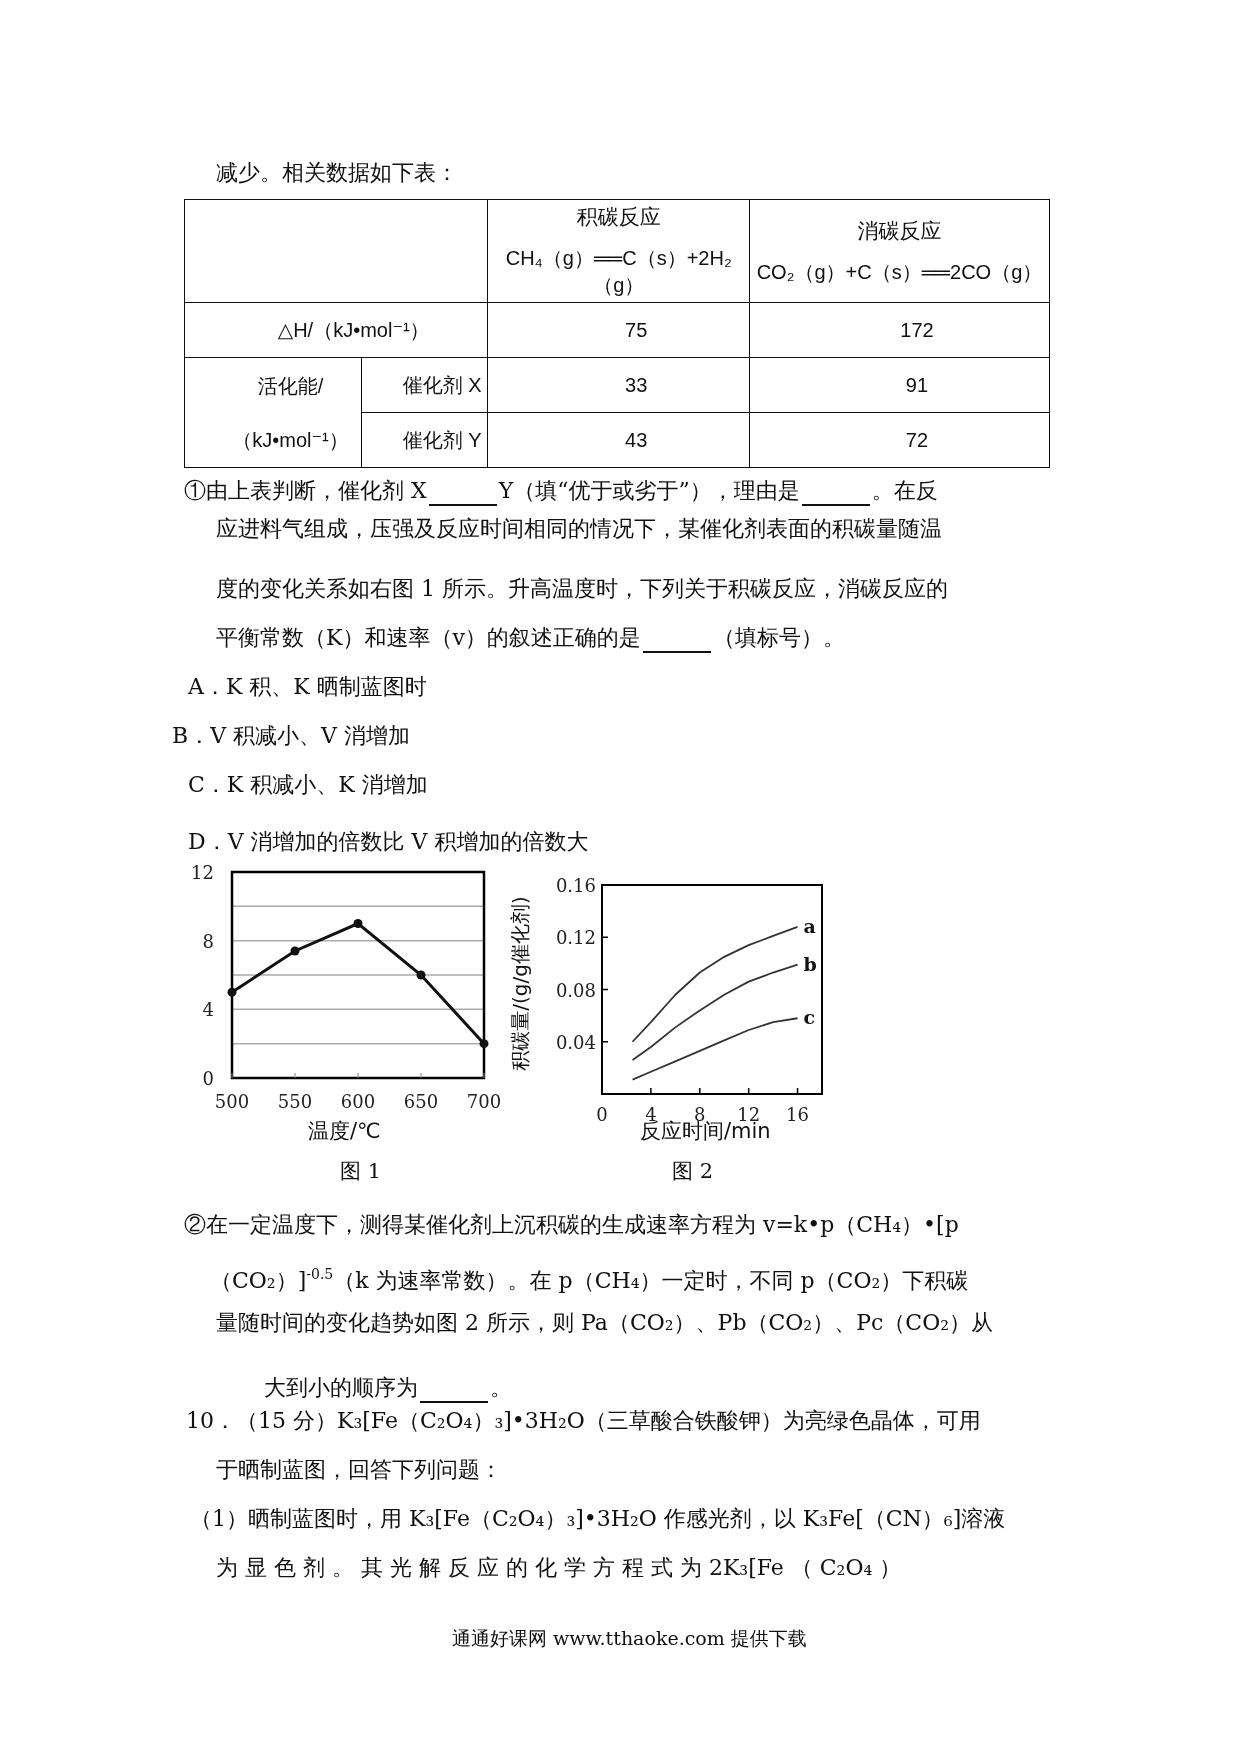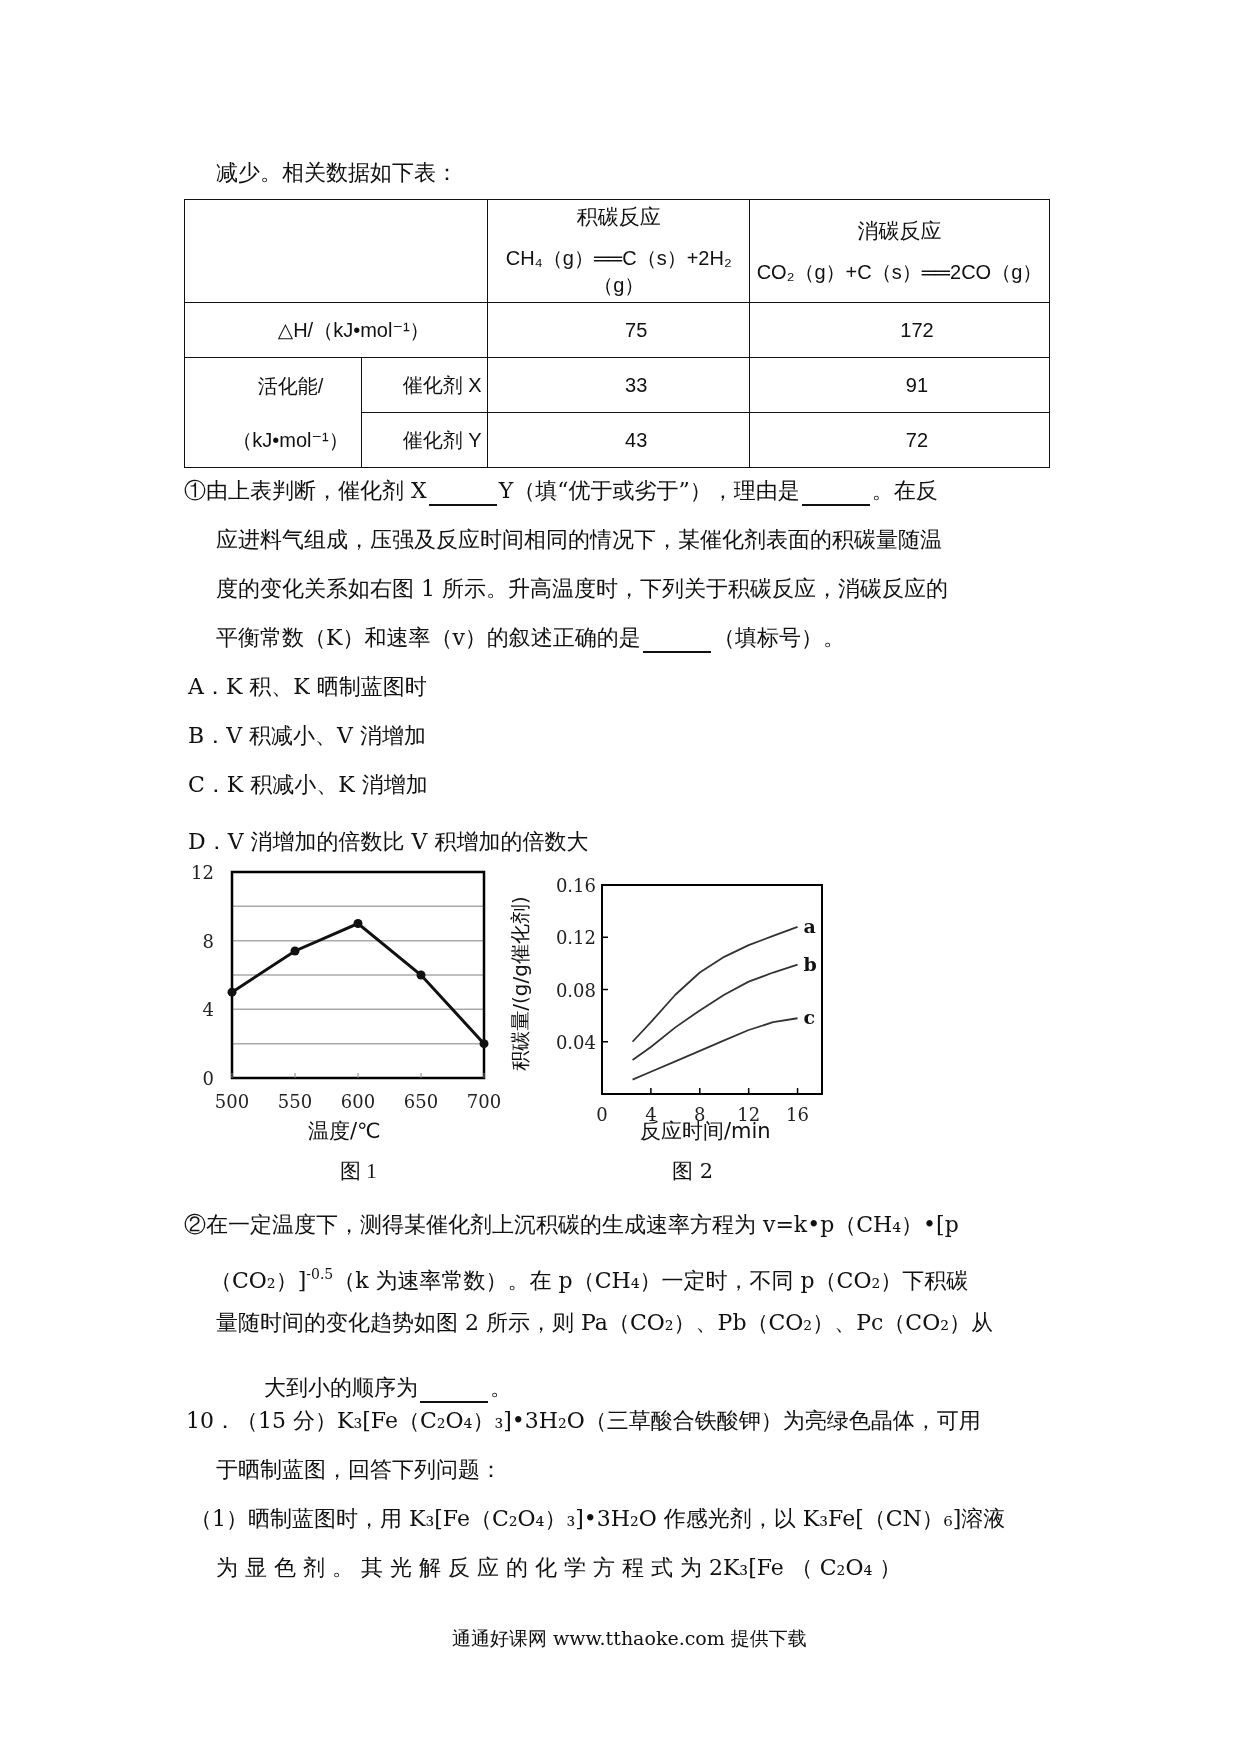--- a/index.html
+++ b/index.html
@@ -56,28 +56,28 @@
     <td>催化剂 Y</td>
     <td>43</td>
     <td>72</td>
   </tr>
 </tbody>
   </table>
 
 <div class="line" style="left:184px;top:476px;">
   <span>①由上表判断，催化剂 X</span><span class="blank"></span><span>Y（填“优于或劣于”），理由是</span><span class="blank"></span><span>。在反</span>
 </div>
-<div class="line" style="left:216px;top:525px;">应进料气组成，压强及反应时间相同的情况下，某催化剂表面的积碳量随温</div>
+<div class="line" style="left:216px;top:514px;">应进料气组成，压强及反应时间相同的情况下，某催化剂表面的积碳量随温</div>
 <div class="line" style="left:216px;top:574px;">度的变化关系如右图 1 所示。升高温度时，下列关于积碳反应，消碳反应的</div>
 <div class="line" style="left:216px;top:623px;">
   <span>平衡常数（K）和速率（v）的叙述正确的是</span><span class="blank"></span><span>（填标号）。</span>
 </div>
 
 <div class="line" style="left:188px;top:672px;"><span>A．</span><span>K 积、K 晒制蓝图时</span></div>
-<div class="line" style="left:188px;top:721px;text-align:right;"><span>B．</span><span>V 积减小、V 消增加</span></div>
+<div class="line" style="left:172px;top:721px;text-align:right;"><span>B．</span><span>V 积减小、V 消增加</span></div>
 <div class="line" style="left:188px;top:770px;"><span>C．</span><span>K 积减小、K 消增加</span></div>
 <div class="line" style="left:188px;top:827px;"><span>D．</span><span>V 消增加的倍数比 V 积增加的倍数大</span></div>
 
 <svg class="charts" width="1240" height="1754">
   <g id="chart1">
       <line x1="232" x2="484" y1="1043.6666666666667" y2="1043.6666666666667" stroke="#aaaaaa" stroke-width="1.5"></line>
       <line x1="232" x2="484" y1="1009.3333333333334" y2="1009.3333333333334" stroke="#aaaaaa" stroke-width="1.5"></line>
       <line x1="232" x2="484" y1="975" y2="975" stroke="#aaaaaa" stroke-width="1.5"></line>
       <line x1="232" x2="484" y1="940.6666666666667" y2="940.6666666666667" stroke="#aaaaaa" stroke-width="1.5"></line>
       <line x1="232" x2="484" y1="906.3333333333333" y2="906.3333333333333" stroke="#aaaaaa" stroke-width="1.5"></line>
@@ -124,21 +124,21 @@
       <text x="596" y="892" text-anchor="end" font-size="18" font-family="DejaVu Serif, serif" fill="#222">0.16</text>
       <path d="M632.5555555555555 1041.75 L650.8888888888889 1022.15625 L675.3333333333334 994.725 L699.7777777777778 972.51875 L724.2222222222222 956.84375 L748.6666666666666 945.0875 L773.1111111111111 935.94375 L797.5555555555555 926.8 " fill="none" stroke="#333" stroke-width="1.8" stroke-linejoin="round"></path>
       <text x="803.5555555555555" y="932.8" font-size="19" font-weight="bold" font-family="DejaVu Serif, serif" fill="#111">a</text>
       <path d="M632.5555555555555 1060.0375 L650.8888888888889 1046.975 L675.3333333333334 1027.38125 L699.7777777777778 1010.4 L724.2222222222222 994.725 L748.6666666666666 981.6625 L773.1111111111111 972.51875 L797.5555555555555 964.68125 " fill="none" stroke="#333" stroke-width="1.8" stroke-linejoin="round"></path>
       <text x="803.5555555555555" y="970.68125" font-size="19" font-weight="bold" font-family="DejaVu Serif, serif" fill="#111">b</text>
       <path d="M632.5555555555555 1079.63125 L650.8888888888889 1071.79375 L675.3333333333334 1061.34375 L699.7777777777778 1050.89375 L724.2222222222222 1040.44375 L748.6666666666666 1029.99375 L773.1111111111111 1022.15625 L797.5555555555555 1018.2375 " fill="none" stroke="#333" stroke-width="1.8" stroke-linejoin="round"></path>
       <text x="803.5555555555555" y="1024.2375" font-size="19" font-weight="bold" font-family="DejaVu Serif, serif" fill="#111">c</text>
     </g>
 </svg>
 <div class="axis-title" style="left:308px;top:1117px;">温度/℃</div>
-<div class="capt" style="left:340px;top:1157px;font-family:Liberation Serif, serif;">图 1</div>
+<div class="capt" style="left:340px;top:1157px;">图 1</div>
 <div class="axis-title" style="left:640px;top:1117px;">反应时间/min</div>
 <div class="capt" style="left:672px;top:1157px;">图 2</div>
 <div class="axis-title" style="left:420px;top:970px;transform:rotate(-90deg);transform-origin:center;white-space:nowrap;width:200px;text-align:center;font-size:20px;">积碳量/(g/g催化剂)</div>
 
 <div class="line" style="left:184px;top:1210px;">②在一定温度下，测得某催化剂上沉积碳的生成速率方程为 v=k•p（CH₄）•[p</div>
 <div class="line" style="left:210px;top:1259px;">
   <span>（CO₂）]</span><span class="sup">-0.5</span><span>（k 为速率常数）。在 p（CH₄）一定时，不同 p（CO₂）下积碳</span>
 </div>
 <div class="line" style="left:216px;top:1308px;">量随时间的变化趋势如图 2 所示，则 Pa（CO₂）、Pb（CO₂）、Pc（CO₂）从</div>
 <div class="line" style="left:216px;top:1373px;margin-left:48px;">

